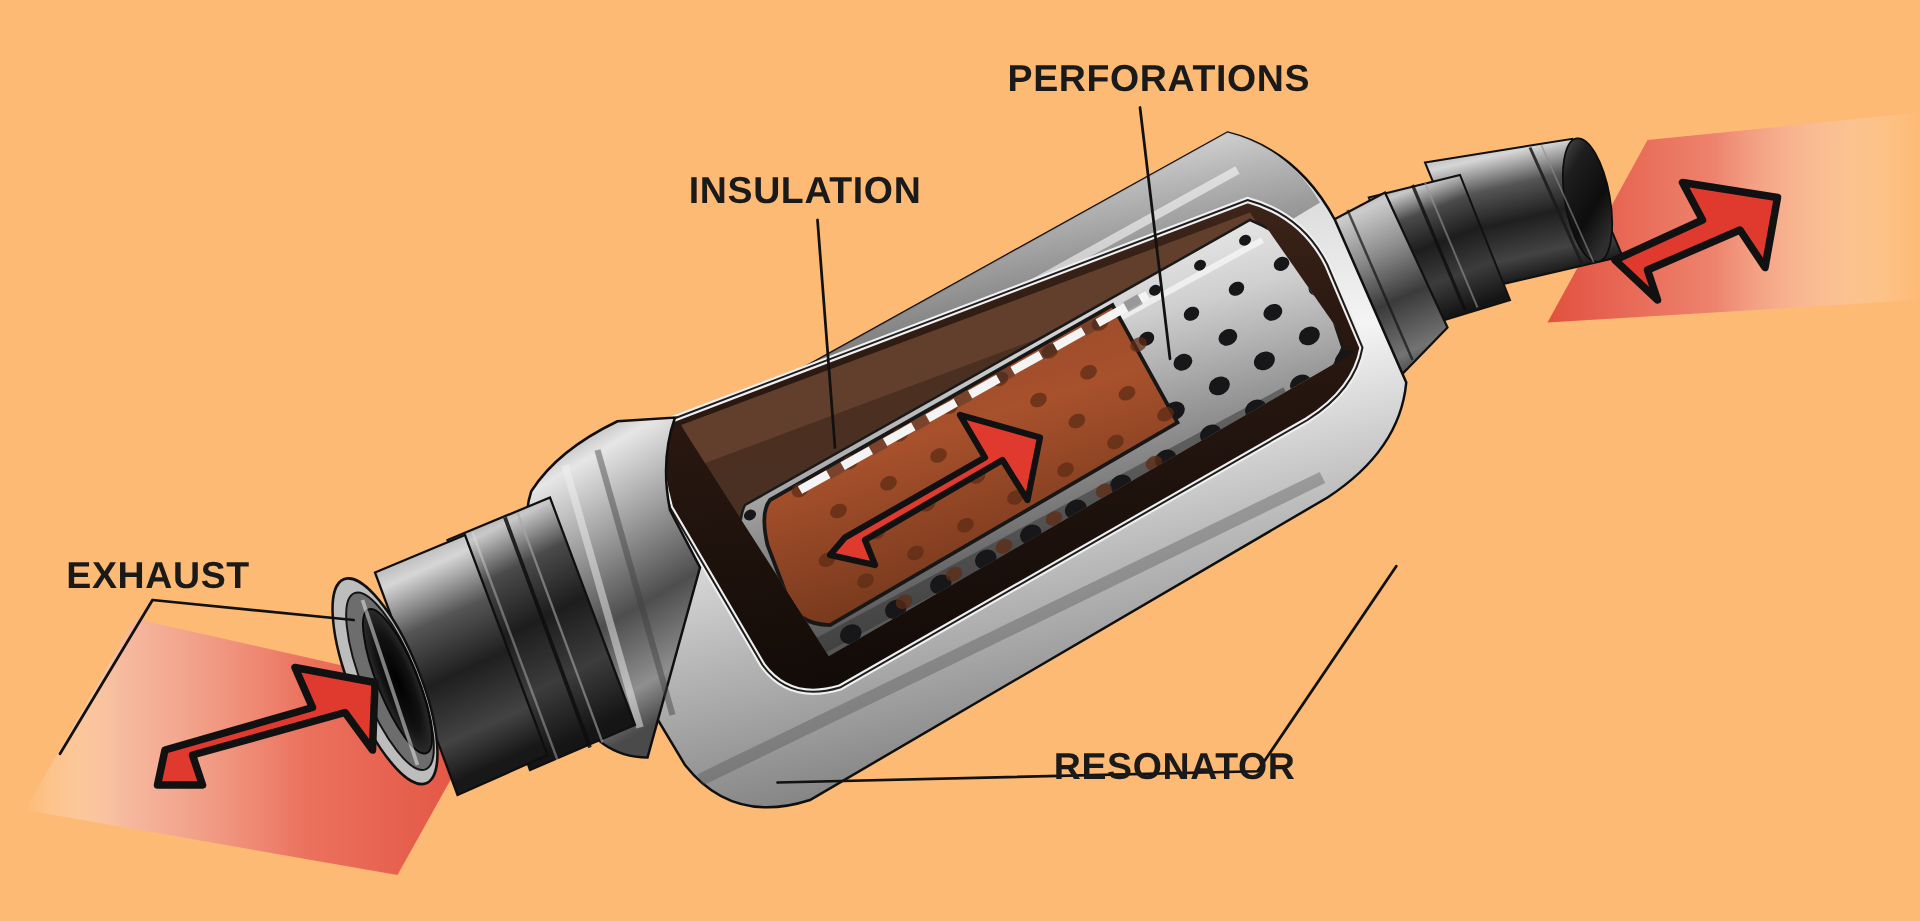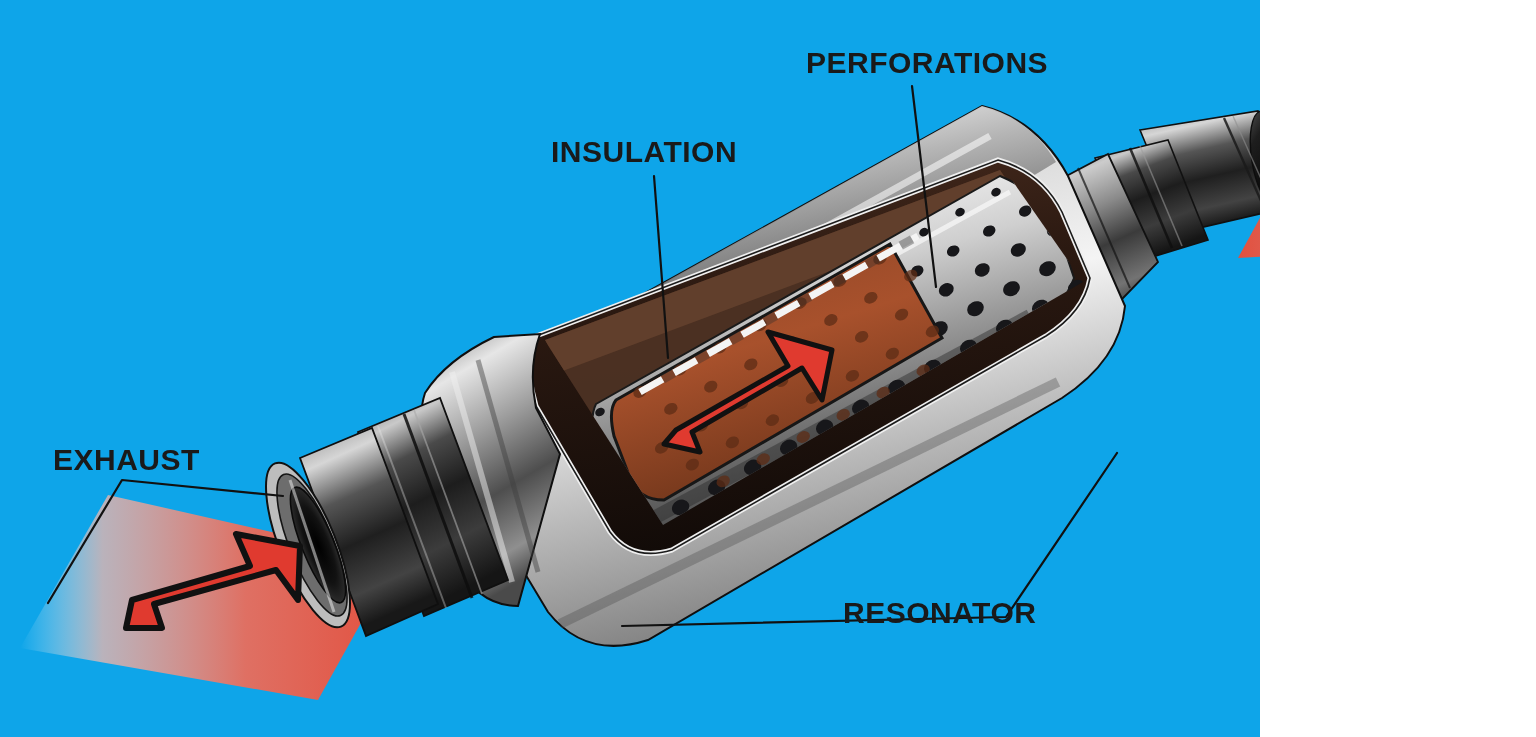--- a/index.html
+++ b/index.html
@@ -3,23 +3,23 @@
 <meta charset="utf-8">
 <title>Muffler Cutaway Diagram</title>
 <style>
   html, body {
     margin: 0;
     padding: 0;
     background: #ffffff;
   }
   #stage {
     position: relative;
-    width: 1260px;
+    width: 1536px;
     height: 737px;
-    background: #0ea5e9;
+    background: #fdba74;
     overflow: hidden;
     font-family: "Liberation Sans", sans-serif;
   }
   #stage svg {
     display: block;
     width: 1536px;
     height: 737px;
   }
   .label-text {
     font-family: "Liberation Sans", sans-serif;

